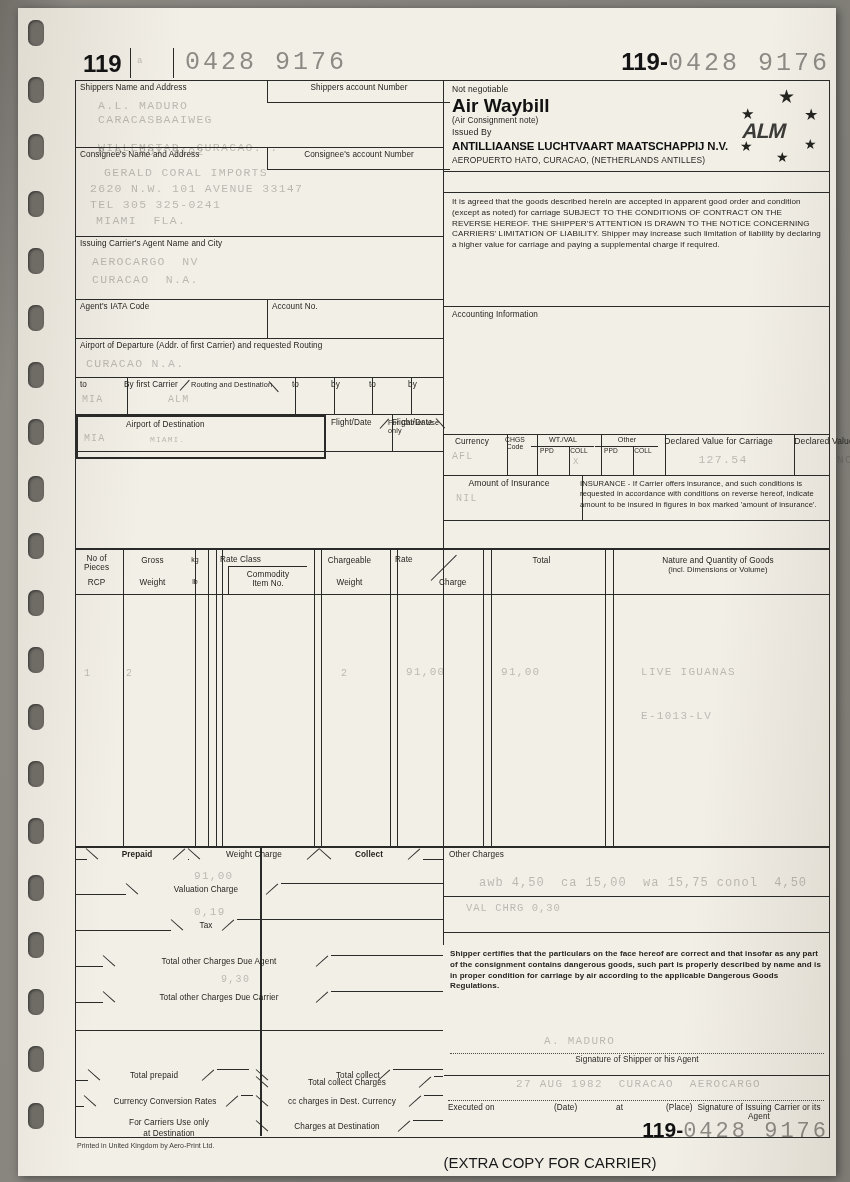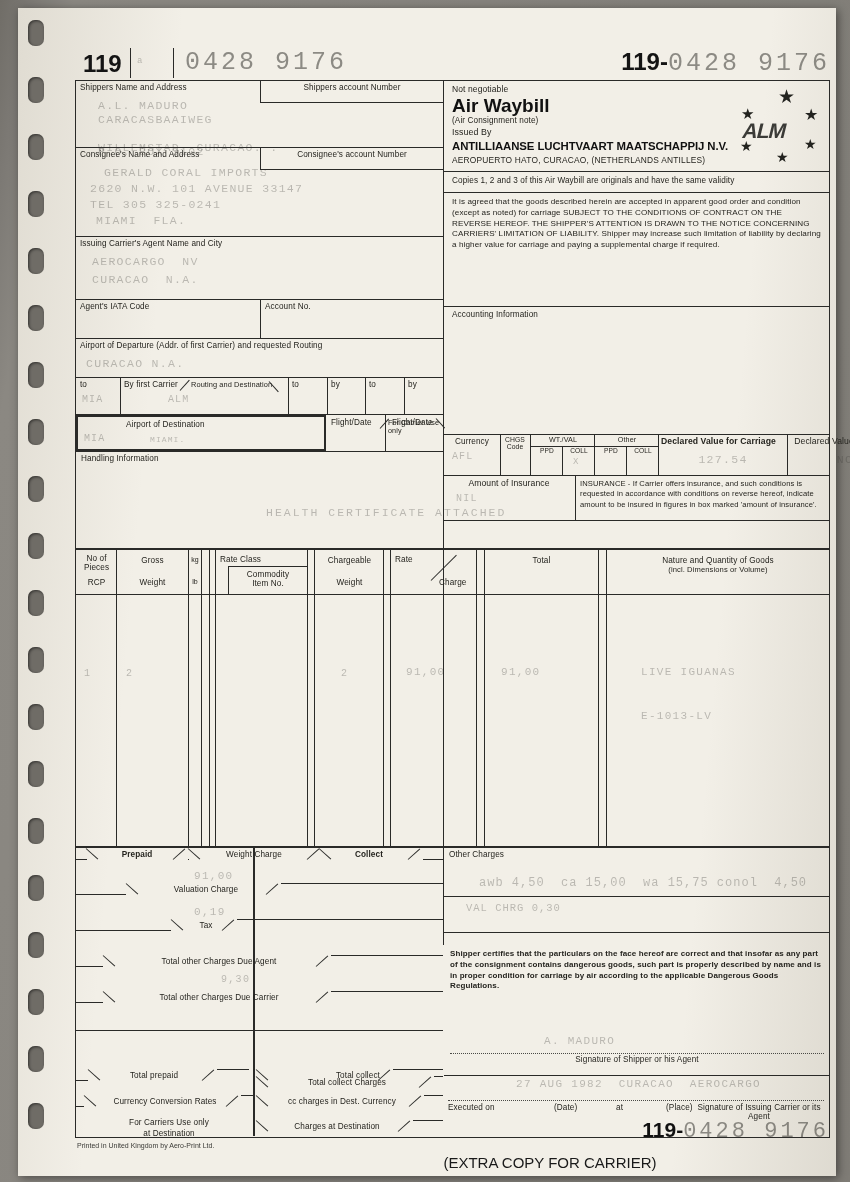--- a/index.html
+++ b/index.html
@@ -19,21 +19,21 @@
         background:#6f6c66;box-shadow:inset 0 0 3px #ララ;}
   .hole{box-shadow:inset 1px 1px 3px rgba(0,0,0,.55);}
   .form{position:absolute;left:75px;top:48px;width:755px;height:1090px;
         color:#1b1b1b;}
   
   .lbl{font-size:8.2px;line-height:1.12;color:#25241f;letter-spacing:.1px;}
   .lbl.b{font-weight:bold;}
   .box{position:absolute;box-sizing:border-box;}
   .bd{border:1px solid #2a2a28;}
   .bb{border-bottom:1px solid #2a2a28;}
-  .bl{border-left:1px solid #2a2a28;}
+  .bl{border-left:1px solid #2a2a28;margin-left:7px;}
   .pad{padding:2px 4px;}
   
   .tw{font-family:"Liberation Mono",monospace;font-size:11.5px;
       color:#3b3a36;letter-spacing:1.3px;opacity:.62;white-space:pre;}
   .tw.ff{opacity:.30;}
   .tw.s{font-size:10px;letter-spacing:1.1px;}
   
   .awbnum{font-family:"Liberation Mono",monospace;font-size:25px;letter-spacing:3px;
           color:#3a3934;opacity:.55;}
   .pre119{font-family:"Liberation Sans",sans-serif;font-weight:bold;font-size:24px;
@@ -154,21 +154,21 @@
       <div class="box lbl" style="left:216px;top:2px;">to</div>
       <div class="box bl" style="left:251px;top:0;width:1px;height:36px;"></div>
       <div class="box lbl" style="left:255px;top:2px;">by</div>
       <div class="box bl" style="left:289px;top:0;width:1px;height:36px;"></div>
       <div class="box lbl" style="left:293px;top:2px;">to</div>
       <div class="box bl" style="left:328px;top:0;width:1px;height:36px;"></div>
       <div class="box lbl" style="left:332px;top:2px;">by</div>
     </div>
     <div class="box bb" style="left:1px;top:366px;width:367px;height:1px;"></div>
 
-    <div class="box bd" style="left:1px;top:367px;width:250px;height:36px;border-width:2px;">
+    <div class="box bd" style="left:1px;top:367px;width:250px;height:44px;border-width:2px;">
       <div class="box lbl" style="left:48px;top:3px;">Airport of Destination</div>
       <div class="box tw ff s" style="left:6px;top:16px;">MIA</div>
       <div class="box tw ff s" style="left:72px;top:18px;font-size:8px;">MIAMI.</div>
     </div>
     <div class="box" style="left:251px;top:367px;width:117px;height:36px;">
       <div class="box lbl" style="left:5px;top:3px;">Flight/Date</div>
       <div class="box lbl" style="left:62px;top:4px;font-size:7.2px;">For Carrier Use only</div>
       <div class="diag" style="left:54px;top:13px;width:13px;transform:rotate(-48deg);"></div>
       <div class="diag" style="left:110px;top:3px;width:13px;transform:rotate(48deg);"></div>
     </div>
@@ -189,23 +189,20 @@
       <div class="star" style="left:297px;top:24px;font-size:15px;">★</div>
       <div class="star" style="left:334px;top:4px;font-size:19px;">★</div>
       <div class="star" style="left:360px;top:24px;font-size:16px;">★</div>
       <div class="alm" style="left:299px;top:38px;">ALM</div>
       <div class="star" style="left:296px;top:57px;font-size:14px;">★</div>
       <div class="star" style="left:332px;top:68px;font-size:14px;">★</div>
       <div class="star" style="left:360px;top:55px;font-size:14px;">★</div>
     </div>
     <div class="box bb" style="left:369px;top:123px;width:385px;height:1px;"></div>
 
-    <div class="box" style="left:369px;top:124px;width:385px;height:20px;">
-      <div class="box lbl" style="left:8px;top:4px;font-size:8.2px;">Copies 1, 2 and 3 of this Air Waybill are originals and have the same validity</div>
-    </div>
     <div class="box bb" style="left:369px;top:144px;width:385px;height:1px;"></div>
 
     <div class="box" style="left:369px;top:145px;width:385px;height:113px;">
       <div class="box lbl" style="left:8px;top:4px;width:370px;font-size:8.1px;line-height:1.33;">It is agreed that the goods described herein are accepted in apparent good order and condition (except as noted) for carriage SUBJECT TO THE CONDITIONS OF CONTRACT ON THE REVERSE HEREOF. THE SHIPPER'S ATTENTION IS DRAWN TO THE NOTICE CONCERNING CARRIERS' LIMITATION OF LIABILITY. Shipper may increase such limitation of liability by declaring a higher value for carriage and paying a supplemental charge if required.</div>
     </div>
     <div class="box bb" style="left:369px;top:258px;width:385px;height:1px;"></div>
 
     <div class="box" style="left:369px;top:259px;width:385px;height:127px;">
       <div class="box lbl pad" style="left:4px;top:1px;">Accounting Information</div>
     </div>
@@ -227,41 +224,37 @@
       <div class="box tw ff" style="left:129px;top:22px;font-size:9px;">X</div>
 
       <div class="box bl" style="left:150px;top:0;width:1px;height:40px;"></div>
       <div class="box lbl ctr" style="left:152px;top:1px;width:62px;font-size:7.2px;">Other</div>
       <div class="box bb" style="left:151px;top:11px;width:63px;height:1px;"></div>
       <div class="box lbl ctr" style="left:152px;top:12px;width:30px;font-size:6.6px;">PPD</div>
       <div class="box bl" style="left:182px;top:11px;width:1px;height:29px;"></div>
       <div class="box lbl ctr" style="left:184px;top:12px;width:30px;font-size:6.6px;">COLL</div>
 
       <div class="box bl" style="left:214px;top:0;width:1px;height:40px;"></div>
-      <div class="box lbl ctr" style="left:216px;top:2px;width:117px;font-size:8.6px;font-weight:bold;">Declared Value for Carriage</div>
+      <div class="box lbl ctr" style="left:216px;top:2px;width:117px;font-size:8.6px;">Declared Value for Carriage</div>
       <div class="box tw ff ctr" style="left:216px;top:18px;width:126px;font-family:Liberation Mono, monospace;">127.54</div>
 
       <div class="box bl" style="left:343px;top:0;width:1px;height:40px;"></div>
       <div class="box lbl ctr" style="left:345px;top:2px;width:40px;font-size:8.6px;width:120px;left:345px;">Declared Value for Customs</div>
       <div class="box tw ff ctr" style="left:345px;top:18px;width:120px;">NCV</div>
     </div>
     <div class="box bb" style="left:369px;top:427px;width:385px;height:1px;"></div>
 
     <div class="box" style="left:369px;top:428px;width:385px;height:44px;">
       <div class="box lbl ctr" style="left:4px;top:3px;width:122px;font-size:8.6px;">Amount of Insurance</div>
       <div class="box tw ff" style="left:12px;top:17px;font-size:10px;">NIL</div>
       <div class="box bl" style="left:131px;top:0;width:1px;height:44px;"></div>
       <div class="box lbl" style="left:136px;top:3px;width:242px;font-size:7.6px;line-height:1.36;">INSURANCE - If Carrier offers insurance, and such conditions is requested in accordance with conditions on reverse hereof, indicate amount to be insured in figures in box marked 'amount of insurance'.</div>
     </div>
     <div class="box bb" style="left:369px;top:472px;width:385px;height:1px;"></div>
 
-    <div class="box" style="left:1px;top:404px;width:753px;height:96px;">
-      <div class="box lbl" style="left:5px;top:2px;">Handling Information</div>
-      <div class="box tw ff" style="left:190px;top:54px;letter-spacing:2px;">HEALTH CERTIFICATE ATTACHED</div>
-    </div>
     <div class="box bb" style="left:1px;top:500px;width:753px;height:2px;border-bottom-width:2px;"></div>
 
     <div class="box" style="left:1px;top:502px;width:753px;height:296px;">
 
       <div class="box bl" style="left:40px;top:0;width:1px;height:296px;"></div>
       <div class="box bl" style="left:112px;top:0;width:1px;height:296px;"></div>
       <div class="box bl" style="left:125px;top:0;width:1px;height:296px;"></div>
       <div class="box bl" style="left:133px;top:0;width:1px;height:296px;"></div>
       <div class="box bl" style="left:139px;top:0;width:1px;height:296px;"></div>
       <div class="box bl" style="left:231px;top:0;width:1px;height:296px;"></div>

